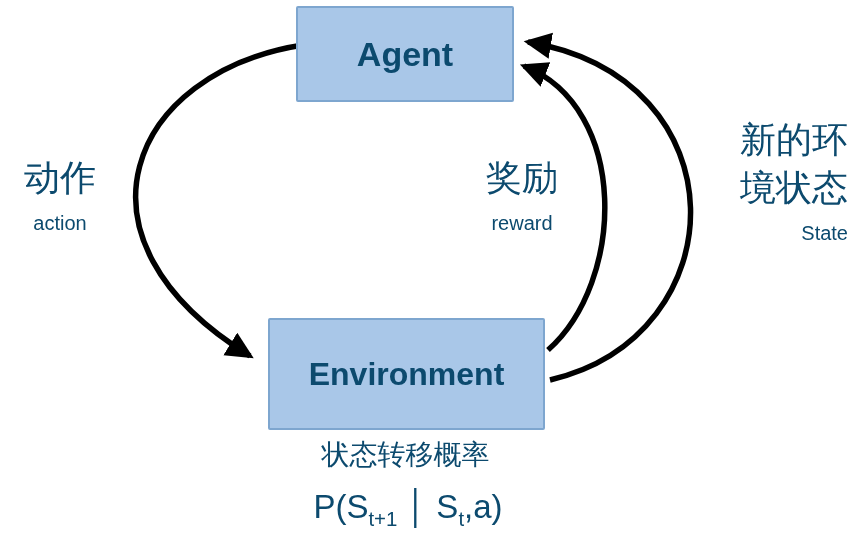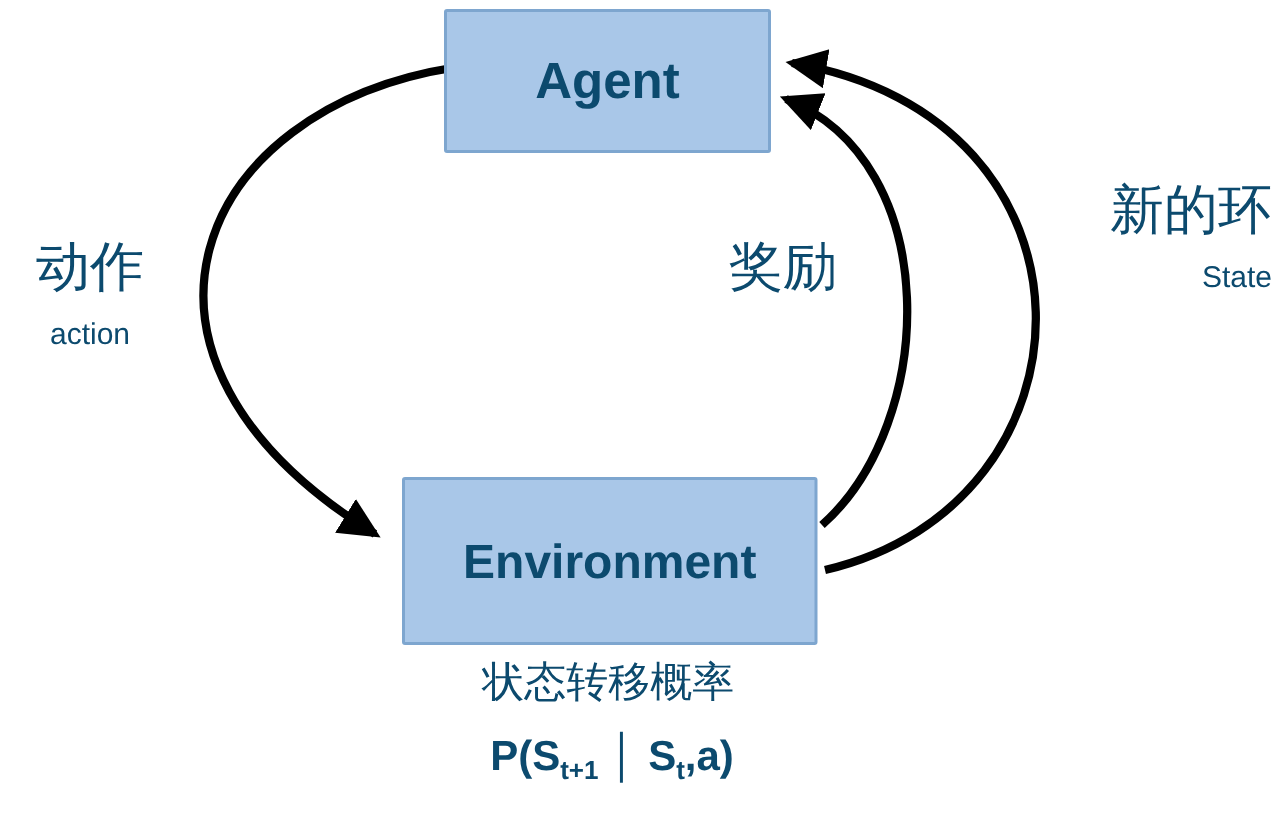--- a/index.html
+++ b/index.html
@@ -37,22 +37,21 @@
   .zh { font-size: 36px; line-height: 48px; display: block; }
   .en { font-size: 20px; line-height: 42px; display: block; }
   .action-label     { left: 0px;   top: 154px; width: 120px; }
   .reward-label     { left: 446px; top: 154px; width: 152px; }
   .state-label      { left: 668px; top: 116px; width: 180px; text-align: right; }
   .transition-label { left: 248px; top: 436px; width: 315px; font-size: 28px; }
   .formula {
     position: absolute;
     left: 258px; top: 488px; width: 300px;
     text-align: center;
-    font-size: 28px;
-    font-weight: bold;
+    font-size: 33px;
   }
   .formula sub { font-size: 0.62em; }
 </style>
 </head>
 <body>
 
 <div class="canvas">
 
   <svg class="arrow-layer" viewBox="0 0 848 551" xmlns="http://www.w3.org/2000/svg">
     <defs>
@@ -76,24 +75,26 @@
     <span>Environment</span>
   </div>
 
   <div class="lbl action-label">
     <span class="zh">动作</span>
     <span class="en">action</span>
   </div>
 
   <div class="lbl reward-label">
     <span class="zh">奖励</span>
+    <span class="en">reward</span>
   </div>
 
   <div class="lbl state-label">
     <span class="zh">新的环</span>
+    <span class="zh">境状态</span>
     <span class="en">State</span>
   </div>
 
   <div class="lbl transition-label">状态转移概率</div>
 
   <div class="formula">
     <span>P(S</span><sub>t+1</sub><span> │ S</span><sub>t</sub><span>,a)</span>
   </div>
 
 </div>

